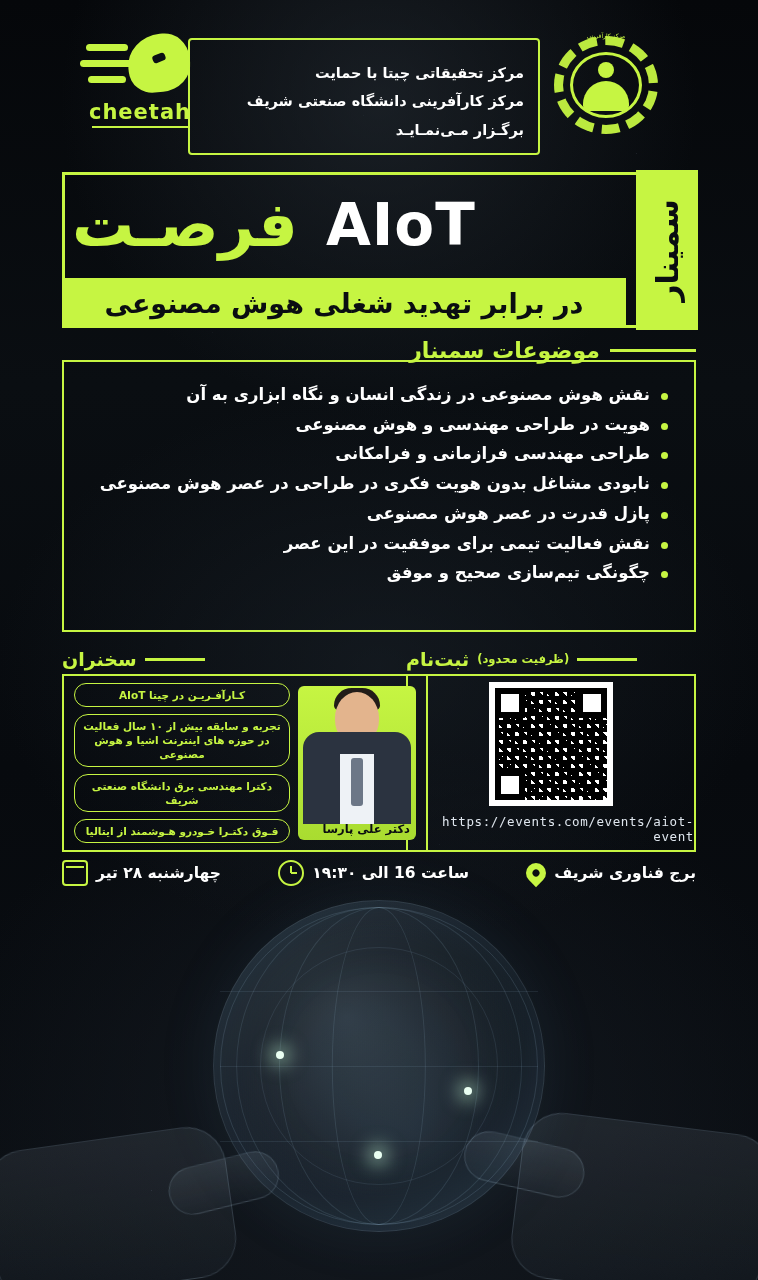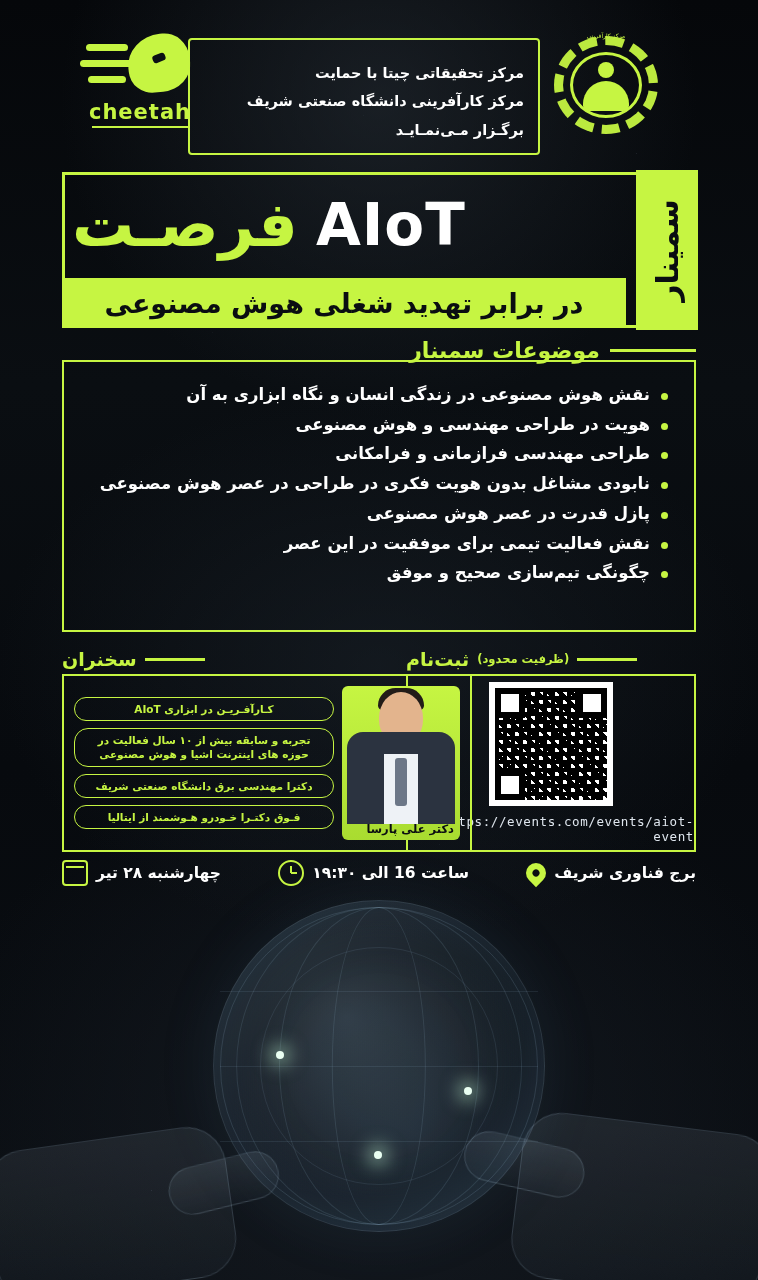--- a/index.html
+++ b/index.html
@@ -122,21 +122,21 @@
   .seminar-tab{
     position:absolute;right:-2px;top:-2px;bottom:-2px;width:62px;background:#c6f542;
     display:flex;align-items:center;justify-content:center;
   }
   .seminar-tab span{
     transform:rotate(-90deg);white-space:nowrap;color:#0a0d11;font-weight:800;font-size:30px;
     letter-spacing:1px;
   }
   .title-main{
     position:absolute;right:70px;left:10px;top:14px;height:78px;
-    display:flex;align-items:center;justify-content:flex-start;gap:18px;flex-direction:row-reverse;
+    display:flex;align-items:center;justify-content:flex-start;gap:28px;flex-direction:row-reverse;
   }
   .t-fa{font-size:62px;font-weight:900;color:#c6f542;line-height:1;letter-spacing:-1px;}
   .t-en{font-size:58px;font-weight:900;color:#fff;line-height:1;letter-spacing:1px;}
   .title-sub{
     position:absolute;right:70px;left:0;bottom:0;height:50px;background:#c6f542;
     display:flex;align-items:center;justify-content:center;
   }
   .title-sub span{color:#0a0d11;font-size:27px;font-weight:800;}
 
   
@@ -179,21 +179,21 @@
   }
   .qr-grid:before,.qr-grid:after,.qr-eye3{
     content:"";position:absolute;width:30px;height:30px;background:#fff;
     border:6px solid #000;box-sizing:border-box;
   }
   .qr-grid:before{left:0;top:0;}
   .qr-grid:after{right:0;top:0;}
   .qr-eye3{left:0;bottom:0;}
   .reg-url{color:#dfe6ee;font-size:12.5px;letter-spacing:.6px;font-family:"DejaVu Sans Mono","Liberation Mono",monospace;}
 
-  .spk{position:absolute;top:648px;left:62px;width:410px;}
+  .spk{position:absolute;top:648px;left:62px;width:366px;}
   .spk-box{margin-top:4px;border:2px solid #c6f542;height:178px;box-sizing:border-box;
     display:flex;flex-direction:row;align-items:stretch;padding:10px;gap:8px;}
   .spk-bullets{flex:1;display:flex;flex-direction:column;justify-content:center;gap:7px;direction:rtl;}
   .chip{
     border:1.5px solid #c6f542;border-radius:14px;padding:4px 8px;color:#c6f542;
     font-size:10.5px;line-height:1.35;font-weight:700;text-align:center;
   }
   .spk-photo{
     width:118px;border-radius:6px;position:relative;overflow:hidden;
     background:linear-gradient(180deg,#c6f542 0%, #b7e83a 55%, #a9dc30 100%);
@@ -332,21 +332,21 @@
     <div class="spk-box">
       <div class="spk-photo">
         <div class="hair"></div>
         <div class="head"></div>
         <div class="suit"></div>
         <div class="shirt"></div>
         <div class="tie"></div>
         <div class="spk-name">دکتر علی پارسا</div>
       </div>
       <div class="spk-bullets">
-        <div class="chip">کـارآفـریـن در ابزاری AIoT</div>
+        <div class="chip">کـارآفـریـن در چیتا AIoT</div>
         <div class="chip">تجربه و سابقه بیش از ۱۰ سال فعالیت در حوزه های اینترنت اشیا و هوش مصنوعی</div>
         <div class="chip">دکترا مهندسی برق دانشگاه صنعتی شریف</div>
         <div class="chip">فـوق دکتـرا خـودرو هـوشمند از ایتالیا</div>
       </div>
     </div>
   </div>
 
   <div class="info">
     <div class="info-item">
       <span class="ic cal"></span>

